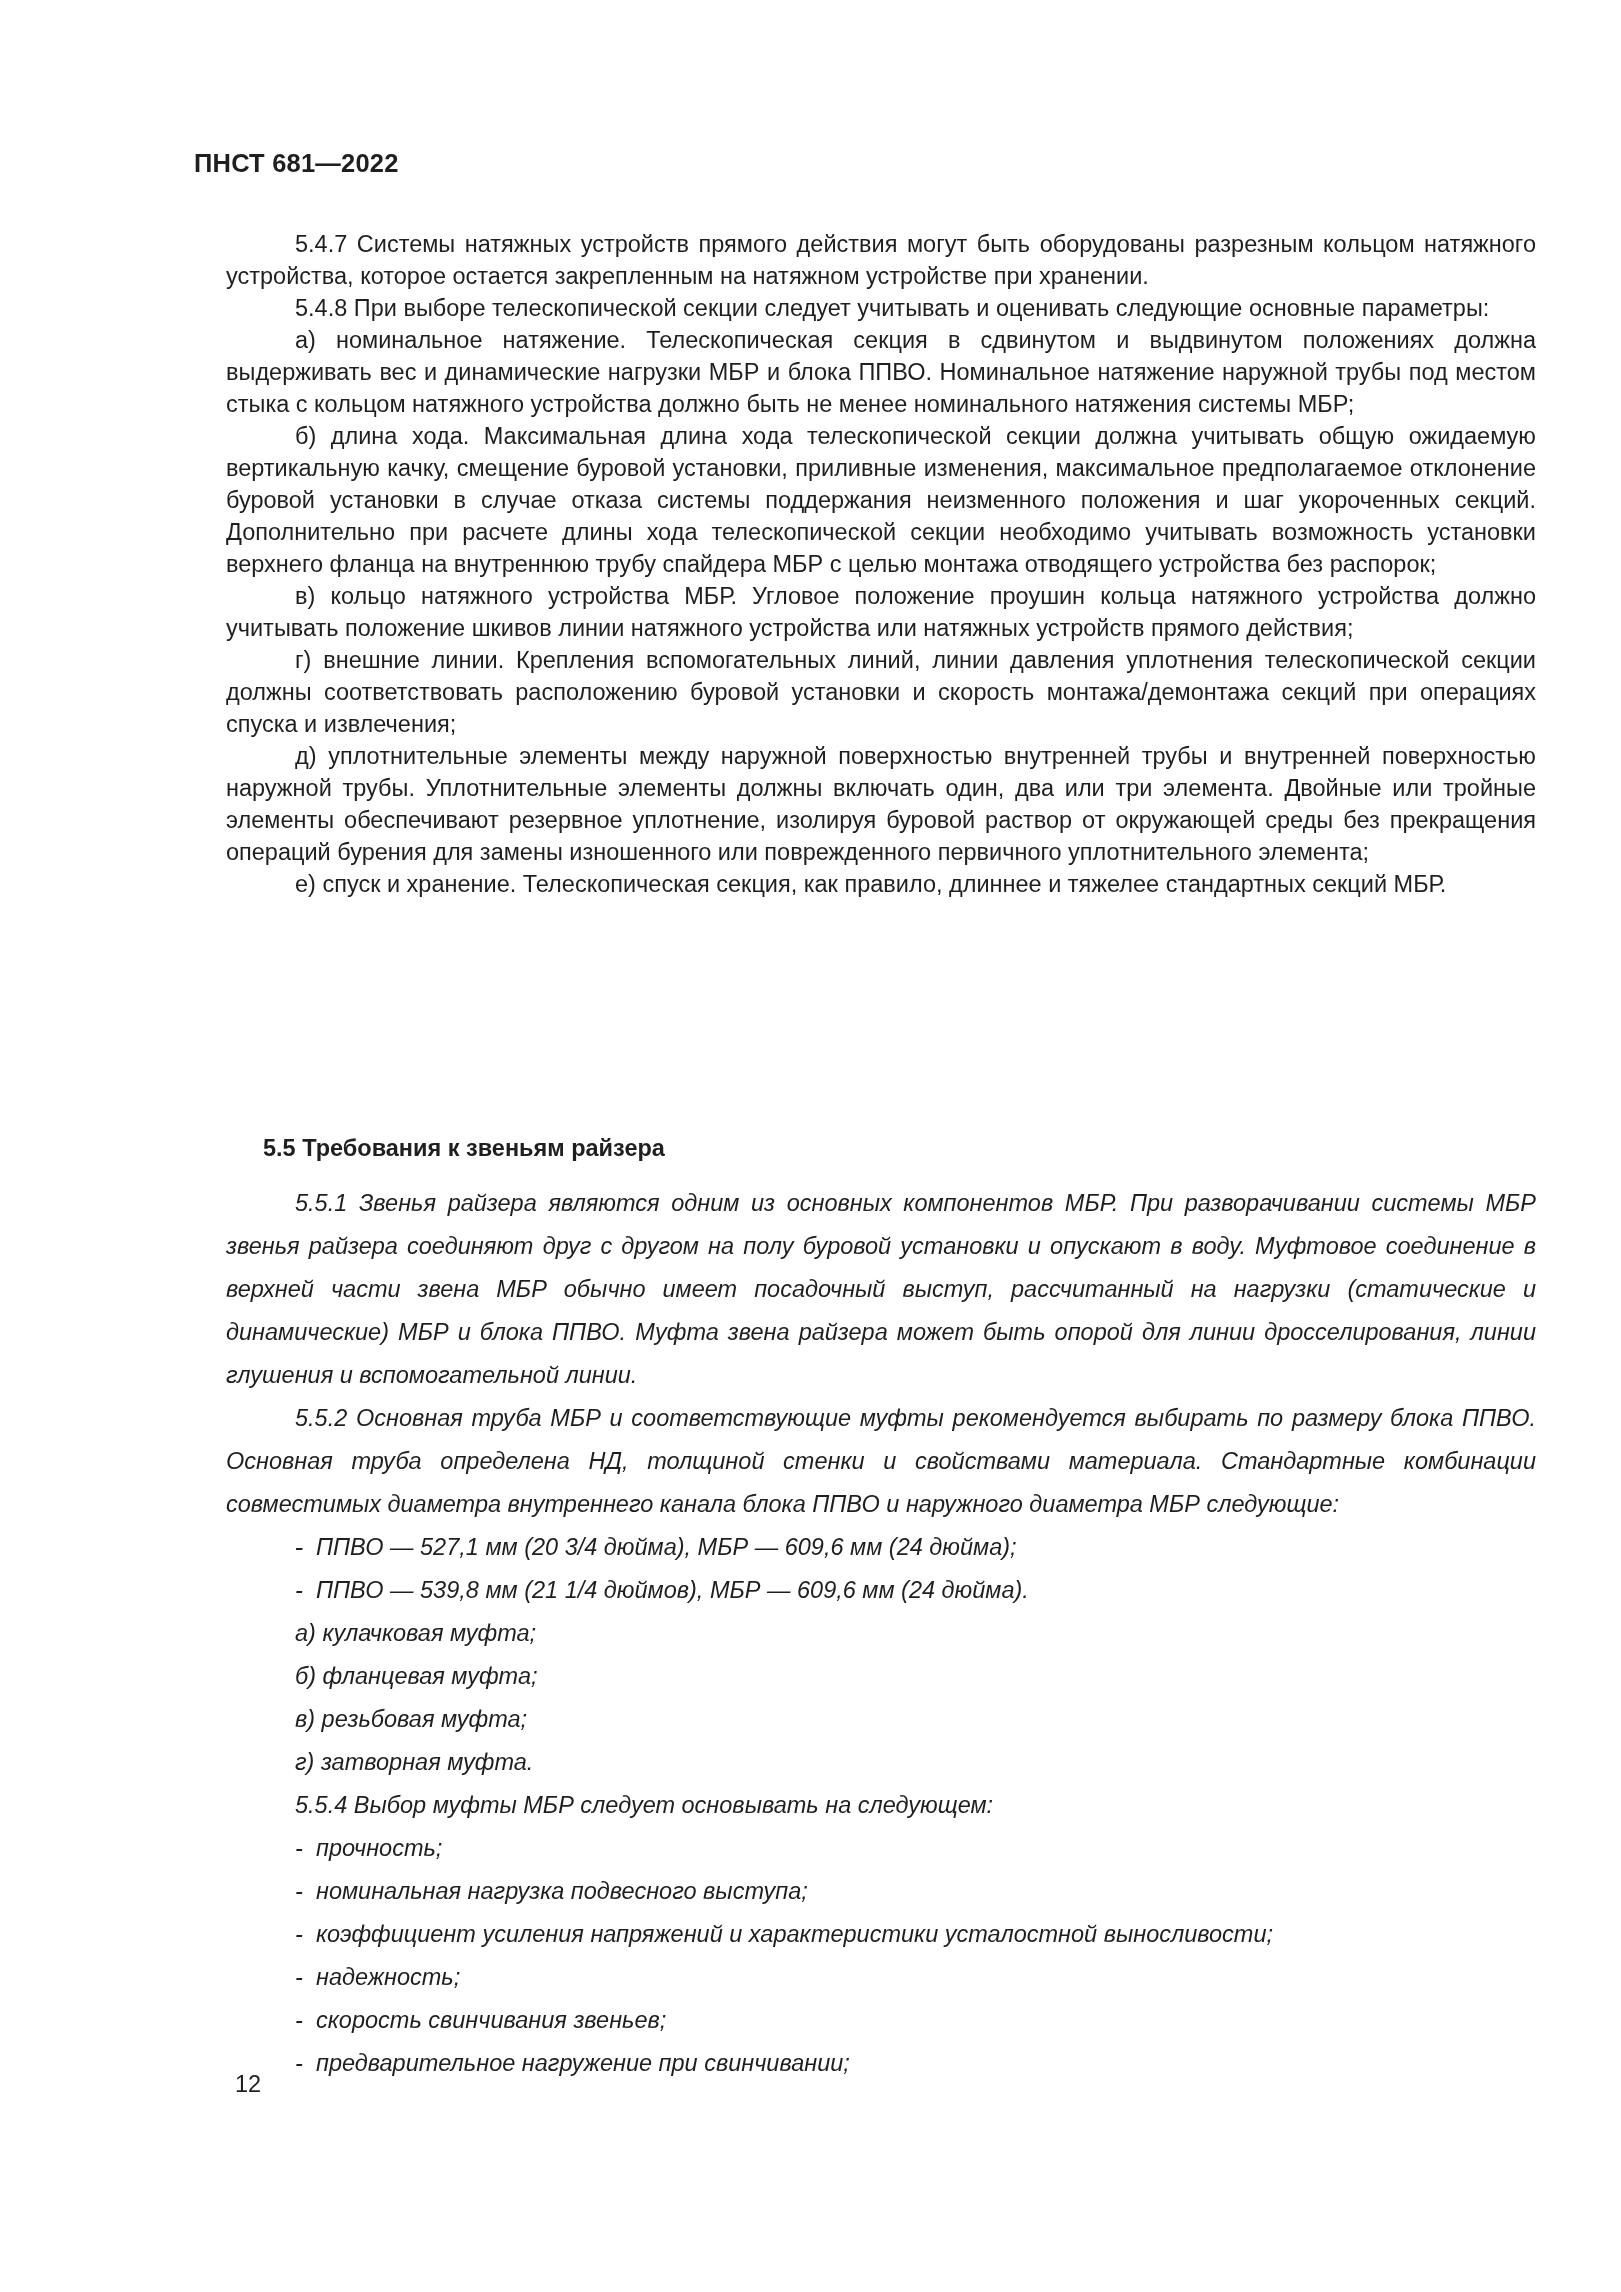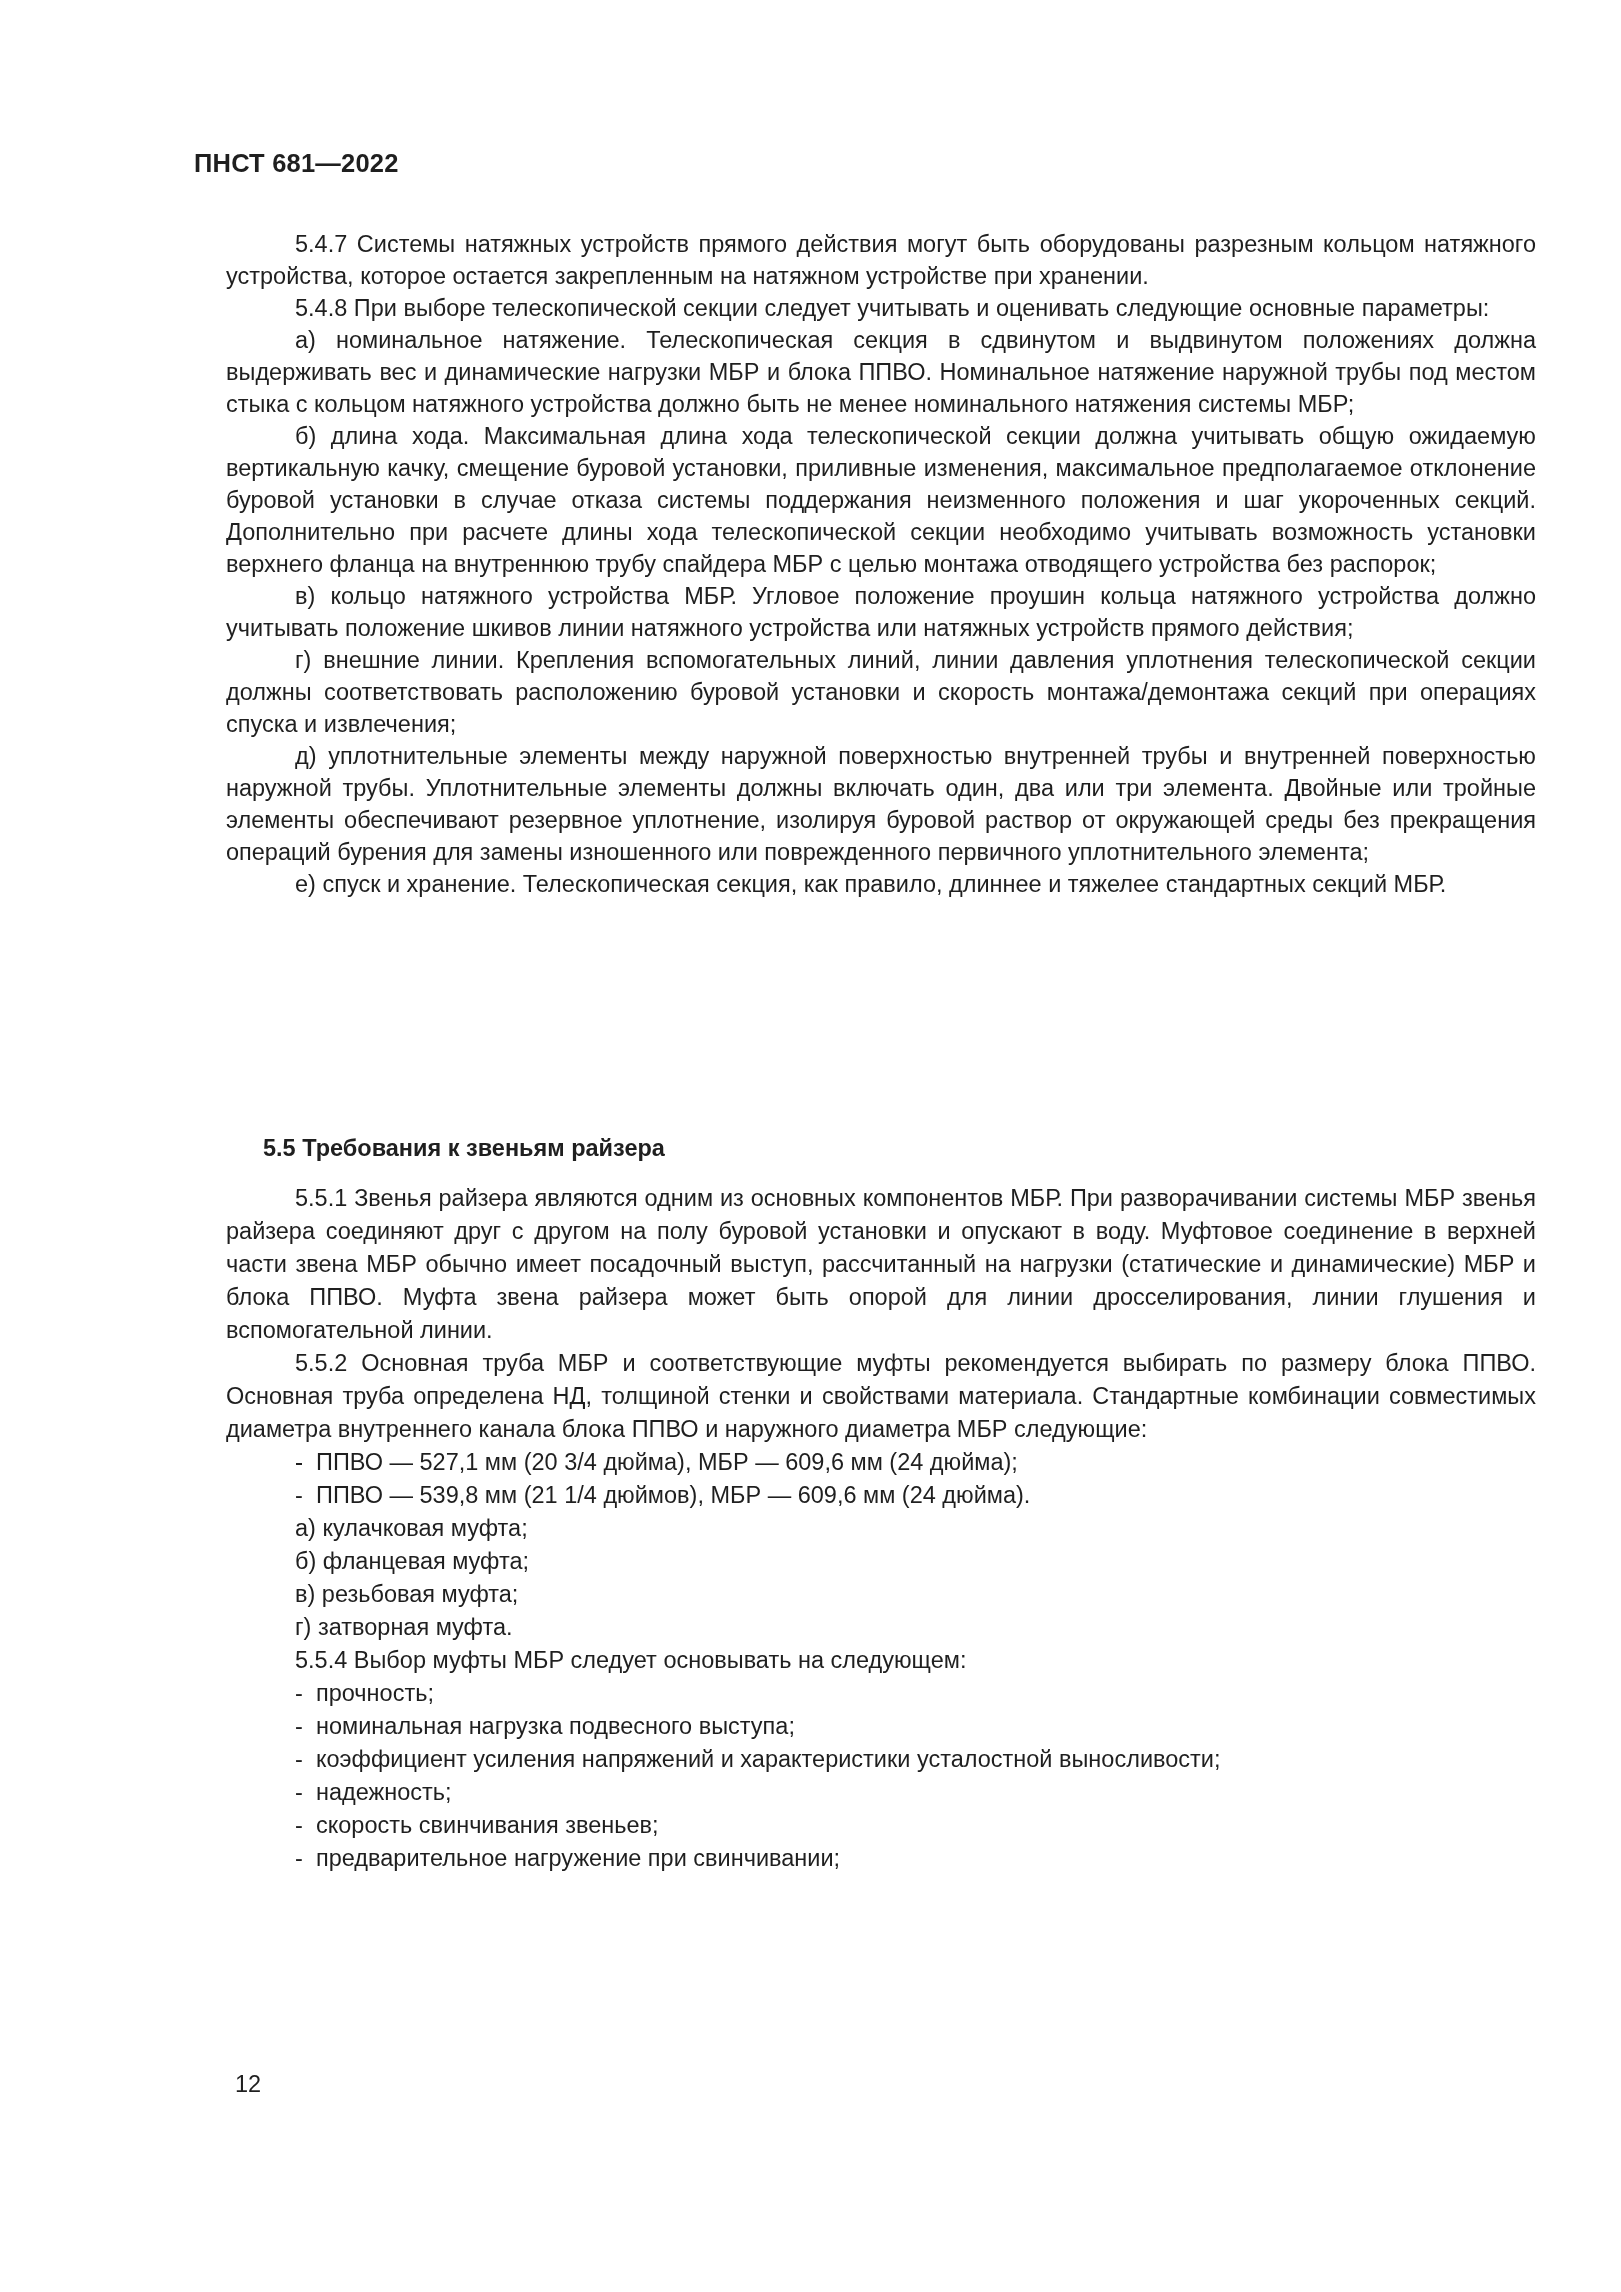--- a/index.html
+++ b/index.html
@@ -1,21 +1,21 @@
 <!DOCTYPE html>
 <html><head>
 <meta charset="utf-8">
 <style>
   html, body { margin: 0; padding: 0; background: #ffffff; }
   body { width: 1621px; height: 2293px; position: relative; overflow: hidden; }
   .page { position: absolute; left: 0; top: 0; width: 1621px; height: 1630px; background: #ffffff; color: #1f1f1f; font-family: "Liberation Sans", sans-serif; padding-left: 32px; }
   .header { position: absolute; left: 194px; top: 149px; font-size: 25.5px; font-weight: bold; line-height: 29px; letter-spacing: 0.2px; }
   .block { position: absolute; left: 194px; width: 1310px; font-size: 23.5px; margin-left: 32px; }
   .block.upper { line-height: 32px; }
-  .block.lower { line-height: 33px; }
+  .block.lower { line-height: 43px; font-style: italic; }
   .p { margin: 0; text-align: justify; text-indent: 69px; }
   .p.noindent { text-indent: 0; padding-left: 69px; text-align: left; }
   .heading { position: absolute; left: 263px; top: 1134px; font-size: 23.5px; font-weight: bold; line-height: 29px; }
   .dash-item { margin: 0; padding-left: 90px; position: relative; text-align: left; }
   .dash-item .dash { position: absolute; left: 69px; top: 0; }
   .pagenum { position: absolute; left: 194px; top: 2070px; font-size: 23.5px; line-height: 29px; margin-left: 41px; }
 </style>
 </head>
 <body>
 

